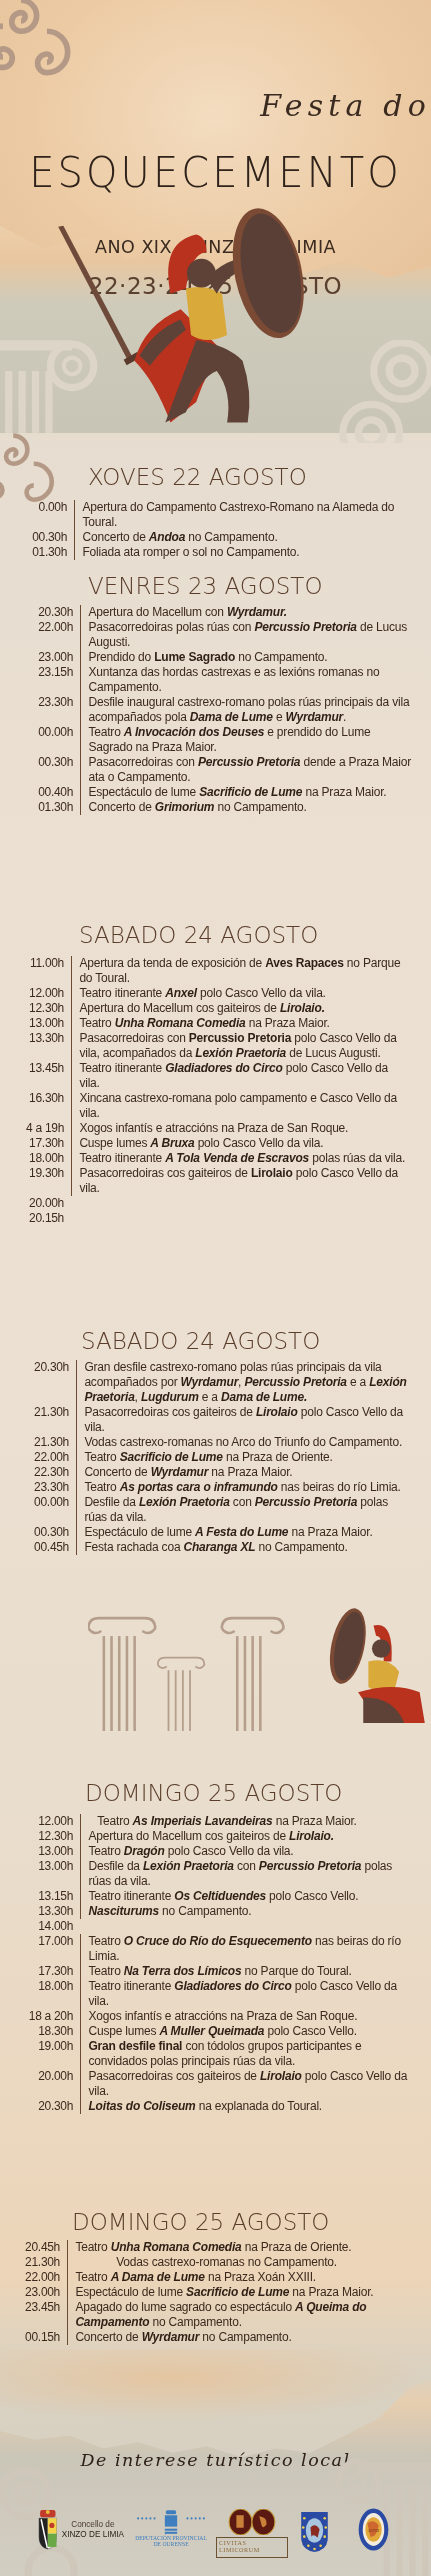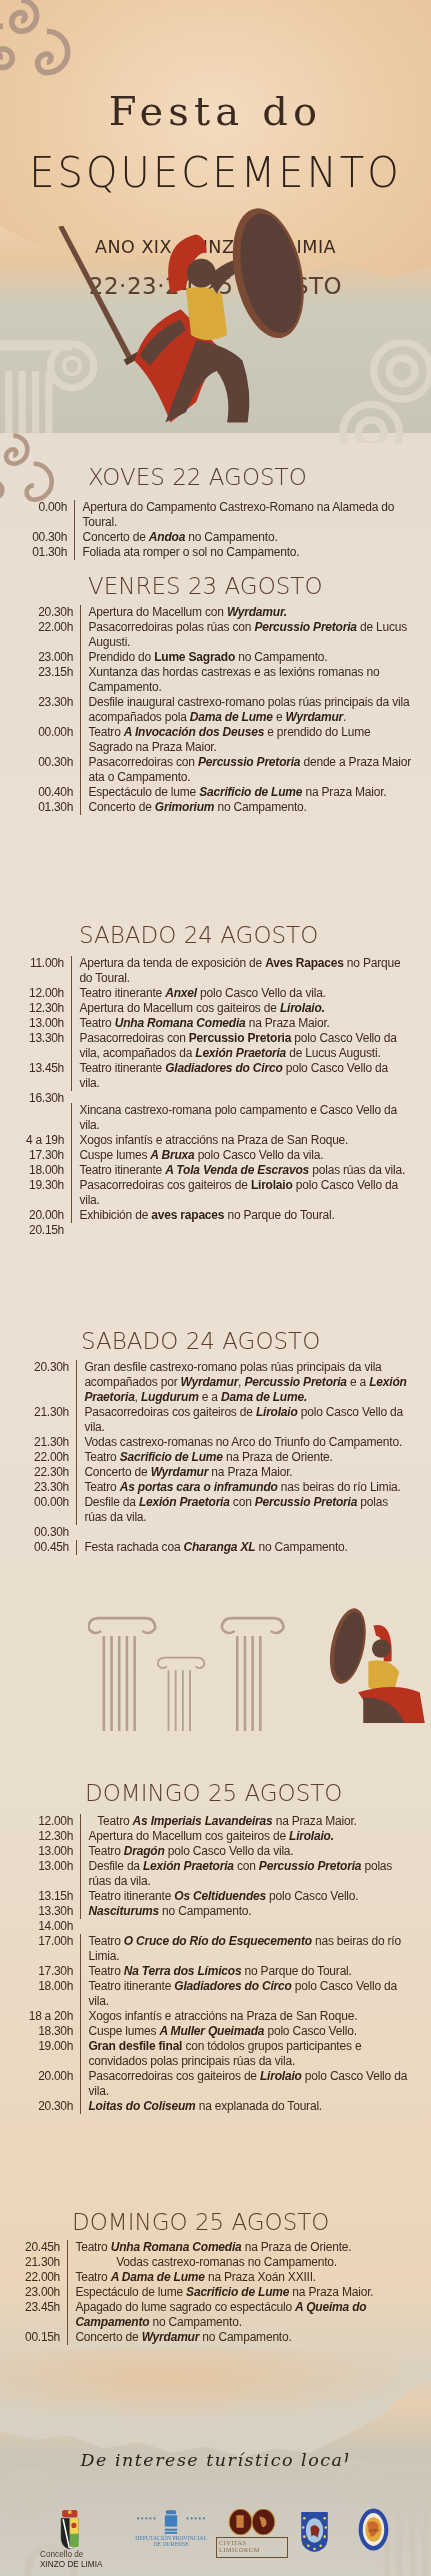--- a/index.html
+++ b/index.html
@@ -6,22 +6,22 @@
     html, body { width: 431px; background: #e9dccb; }
     body { font-family: "Liberation Sans", sans-serif; color: #3d2a1e; }
     .poster { position: relative; width: 431px; height: 2588px; overflow: hidden;
       background: linear-gradient(180deg, #f1e2cf 0%, #efd9bf 8%, #e9d2b4 14%, #e6ddd0 17%, #eadfd1 30%, #ebe0d2 50%, #e9ddcd 70%, #ecd5b8 88%, #d9d1c1 92%, #d6d0c4 100%); }
     .hero { position: absolute; left: 0; top: 0; width: 431px; height: 433px;
       background: linear-gradient(180deg, #f4e4cf 0%, #efd6b7 45%, #e9c79f 60%, #cfcbbb 70%, #c9c5b6 100%); }
     .hero-top { position: absolute; left:0; top:0; width:431px; height:289px;
       background: radial-gradient(ellipse at 50% 40%, #f3dcc0 0%, #eccba4 60%, #e6c29a 100%); clip-path: polygon(0 0,100% 0,100% 92%,90% 96%,80% 90%,70% 95%,60% 88%,50% 93%,40% 85%,30% 90%,20% 82%,10% 86%,0 78%); }
     .triskel { position:absolute; }
     .triskel svg { display:block; }
-    .title-script { position:absolute; left:0; width:431px; top:88px; text-align:center;
-      font-family:"DejaVu Serif", serif; font-size:40px; letter-spacing:5.2px; color:#3a2a20; font-weight:normal; }
+    .title-script { position:absolute; left:0; width:431px; top:88px; text-align:right;
+      font-family:"DejaVu Serif", serif; font-style:italic; font-size:30px; letter-spacing:5.2px; color:#3a2a20; font-weight:normal; }
     .title-main { position:absolute; left:0; width:431px; top:149px; text-align:center;
       font-family:"DejaVu Sans", sans-serif; font-size:40px; font-weight:200; letter-spacing:3.1px; color:#2f221a; transform:scaleY(1.05); }
     .subtitle { position:absolute; left:0; width:431px; top:237px; text-align:center;
       font-family:"DejaVu Sans", sans-serif; font-size:17.5px; font-weight:normal; letter-spacing:0.5px; color:#3a2a20; }
     .dates { position:absolute; left:0; width:431px; top:273px; text-align:center;
       font-family:"DejaVu Sans", sans-serif; font-size:23px; letter-spacing:0.5px; color:#5a4030; }
     .warrior { position:absolute; }
     .column-deco { position:absolute; }
     .day-title { position:absolute; font-family:"DejaVu Sans", sans-serif; font-weight:200;
       font-size:23px; letter-spacing:0px; color:#5a3e2b; white-space:nowrap; }
@@ -193,41 +193,40 @@
       <div class="event">
         <div class="time" style="width: 66px;">13.30h</div>
         <div class="desc" style="width: 338px;">Pasacorredoiras con <b>Percussio Pretoria</b> polo Casco Vello da vila, acompañados da <i>Lexión Praetoria</i> de Lucus Augusti.</div>
       </div>
       <div class="event">
         <div class="time" style="width: 66px;">13.45h</div>
         <div class="desc" style="width: 338px;">Teatro itinerante <i>Gladiadores do Circo</i> polo Casco Vello da vila.</div>
       </div>
       <div class="event">
         <div class="time" style="width: 66px;">16.30h</div>
-        <div class="desc" style="width: 338px; margin-top: 12px;">Xincana castrexo-romana polo campamento e Casco Vello da vila.</div>
+        <div class="desc" style="width: 338px;">Xincana castrexo-romana polo campamento e Casco Vello da vila.</div>
       </div>
       <div class="event">
         <div class="time" style="width: 66px;">4 a 19h</div>
         <div class="desc" style="width: 338px;">Xogos infantís e atraccións na Praza de San Roque.</div>
       </div>
       <div class="event">
         <div class="time" style="width: 66px;">17.30h</div>
         <div class="desc" style="width: 338px;">Cuspe lumes <i>A Bruxa</i> polo Casco Vello da vila.</div>
       </div>
       <div class="event">
         <div class="time" style="width: 66px;">18.00h</div>
         <div class="desc" style="width: 338px;">Teatro itinerante <i>A Tola Venda de Escravos</i> polas rúas da vila.</div>
       </div>
       <div class="event">
         <div class="time" style="width: 66px;">19.30h</div>
         <div class="desc" style="width: 338px;">Pasacorredoiras cos gaiteiros de <b>Lirolaio</b> polo Casco Vello da vila.</div>
       </div>
       <div class="event">
         <div class="time" style="width: 66px;">20.00h</div>
-        <div class="desc" style="width: 338px;">Exhibición de <b>aves rapaces</b> no Parque do Toural.</div>
       </div>
       <div class="event">
         <div class="time" style="width: 66px;">20.15h</div>
       </div>
     </div>
 
   <div class="day-title" style="left:81px; top:1328px;">SABADO 24 AGOSTO</div>
   <div class="events" style="left:5.2px; top:1360px;">
       <div class="event">
         <div class="time" style="width: 71px;">20.30h</div>
@@ -252,20 +251,21 @@
       <div class="event">
         <div class="time" style="width: 71px;">23.30h</div>
         <div class="desc" style="width: 333px;">Teatro <i>As portas cara o inframundo</i> nas beiras do río Limia.</div>
       </div>
       <div class="event">
         <div class="time" style="width: 71px;">00.00h</div>
         <div class="desc" style="width: 333px;">Desfile da <i>Lexión Praetoria</i> con <i>Percussio Pretoria</i> polas rúas da vila.</div>
       </div>
       <div class="event">
         <div class="time" style="width: 71px;">00.30h</div>
+        <div class="desc" style="width: 333px;">Espectáculo de lume <i>A Festa do Lume</i> na Praza Maior.</div>
       </div>
       <div class="event">
         <div class="time" style="width: 71px;">00.45h</div>
         <div class="desc" style="width: 333px;">Festa rachada coa <i>Charanga XL</i> no Campamento.</div>
       </div>
     </div>
 
   <div class="column-deco" style="left:88px; top:1613px;">
     <svg width="201" height="118" viewBox="0 0 390 230" fill="none" stroke="#b59e8c" stroke-width="5">
       <g>
@@ -417,21 +417,21 @@
       <rect x="45" y="10" width="142" height="18" fill="#cfc8ba"></rect>
       <rect x="95" y="50" width="12" height="203" fill="#cfc8ba"></rect>
       <rect x="120" y="50" width="12" height="203" fill="#cfc8ba"></rect>
       <rect x="145" y="50" width="12" height="203" fill="#cfc8ba"></rect>
       <rect x="170" y="50" width="12" height="203" fill="#cfc8ba"></rect>
     </svg>
   </div>
 
   <div class="logos">
 
-    <div class="logo" style="left:37px; top:5.2px; flex-direction:column;">
+    <div class="logo" style="left:37px; top:5.2px; flex-direction:row;text-align:center;">
       <svg width="21.6" height="41" viewBox="0 0 42 80">
         <rect x="6" y="2" width="30" height="14" rx="4" fill="#c23a2a"></rect>
         <circle cx="21" cy="6" r="4" fill="#e7b93a"></circle>
         <path d="M4 18 H38 V55 Q38 75 21 78 Q4 75 4 55 Z" fill="#fff" stroke="#333" stroke-width="1"></path>
         <path d="M4 18 L21 18 L21 78 Q4 75 4 55 Z" fill="#222"></path>
         <path d="M8 20 L20 76" stroke="#fff" stroke-width="3"></path>
         <rect x="21" y="18" width="17" height="30" fill="#f2d34a"></rect>
         <rect x="21" y="48" width="17" height="26" fill="#6aa845"></rect>
         <circle cx="29" cy="32" r="5" fill="#c23a2a"></circle>
       </svg>

